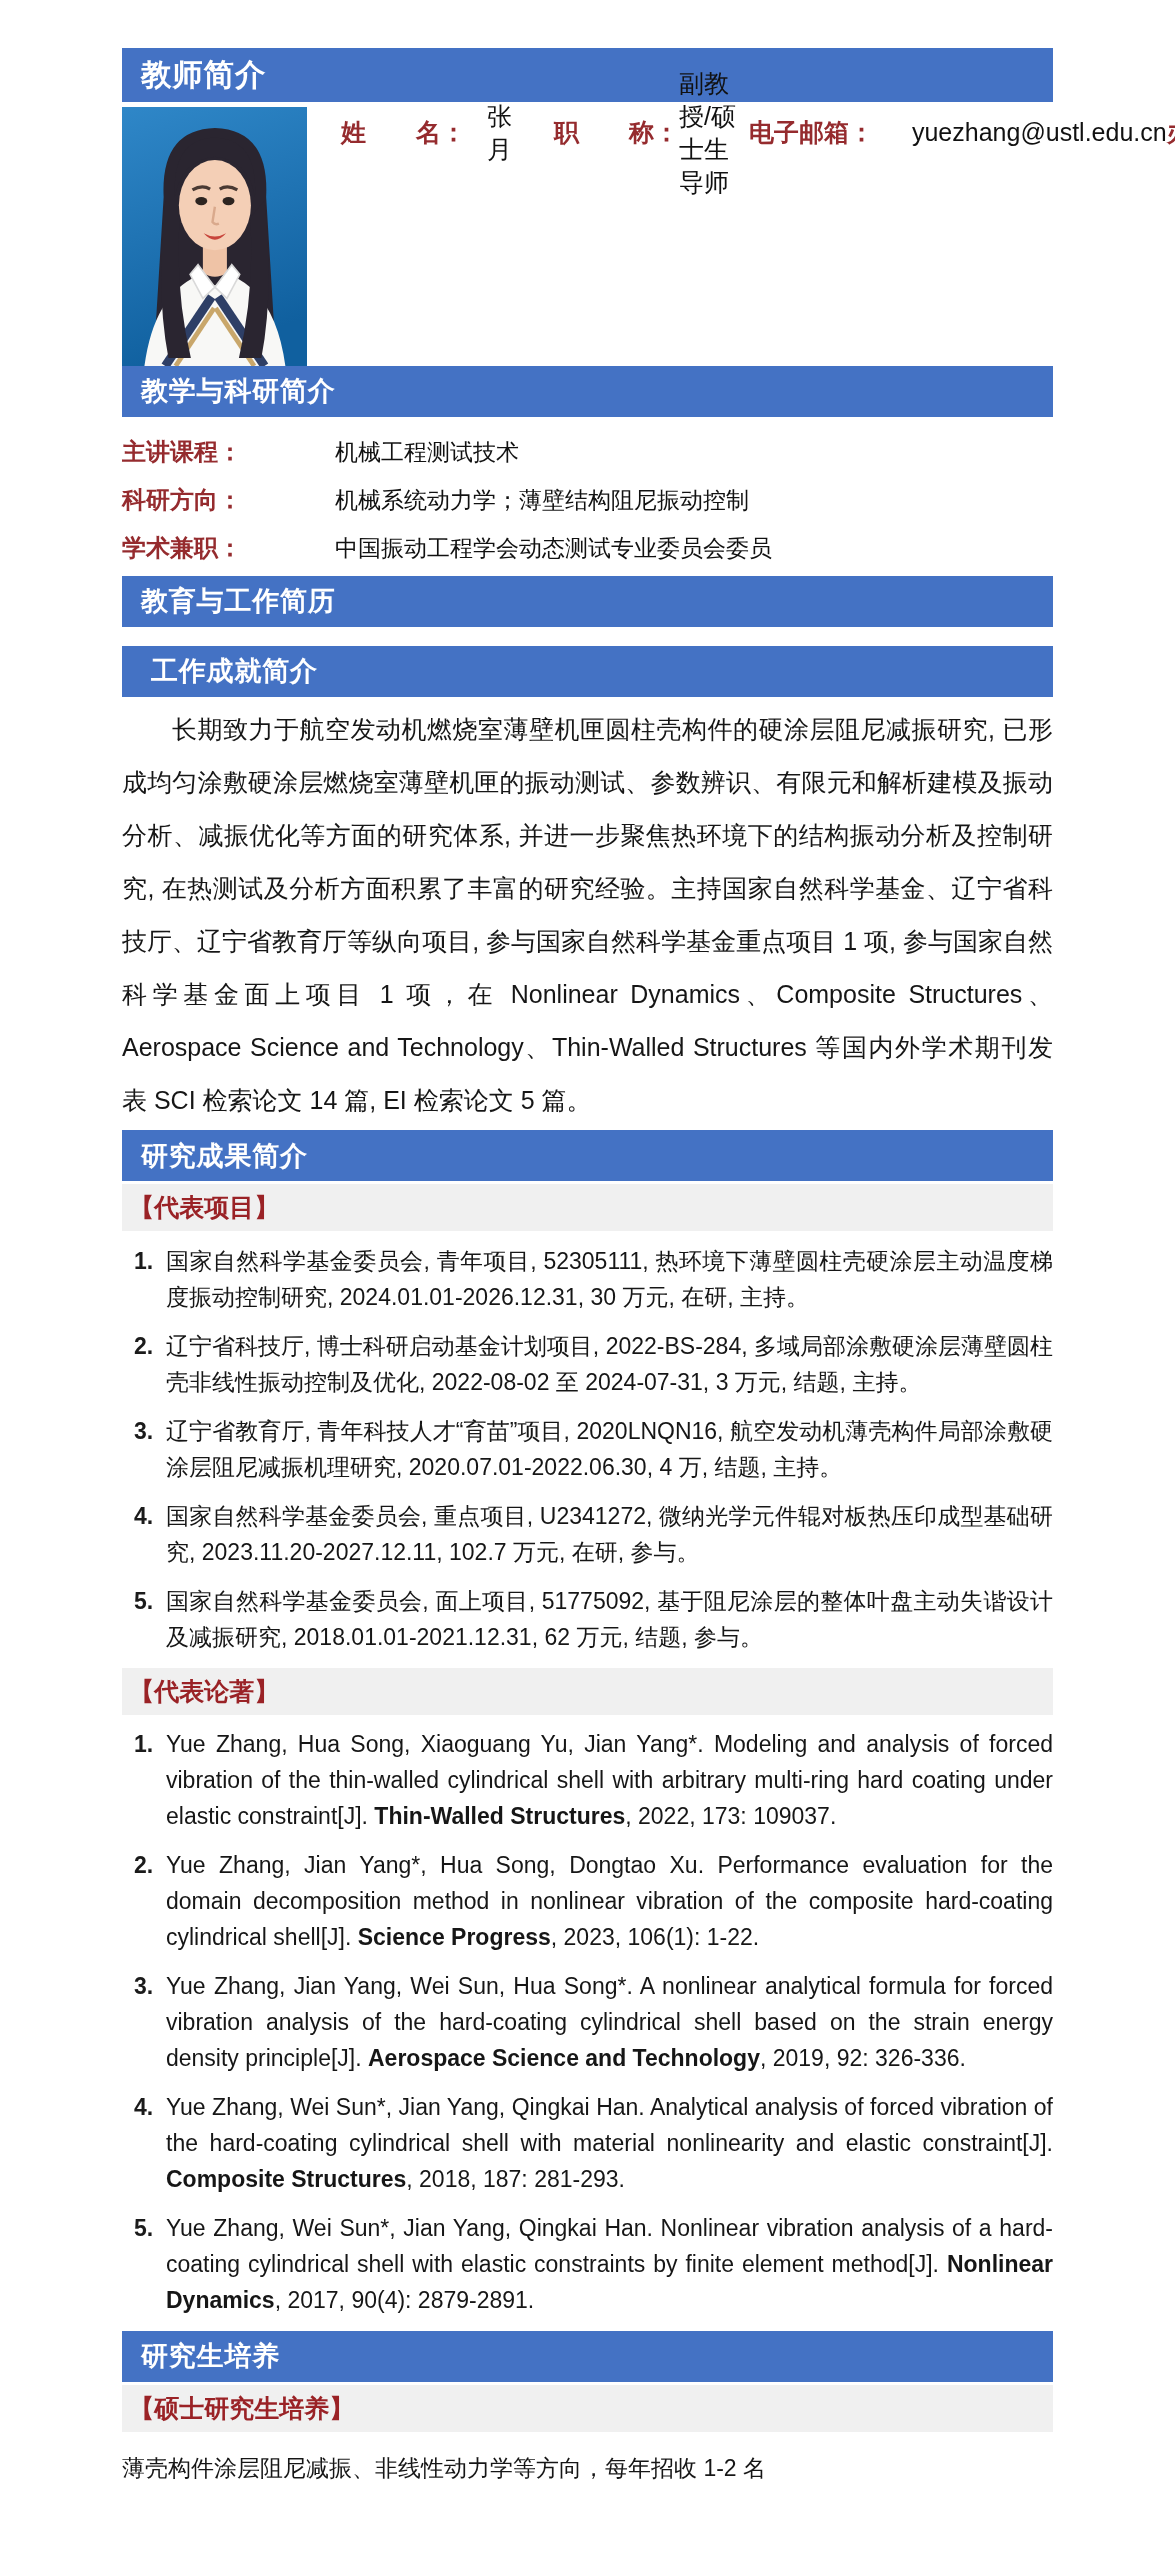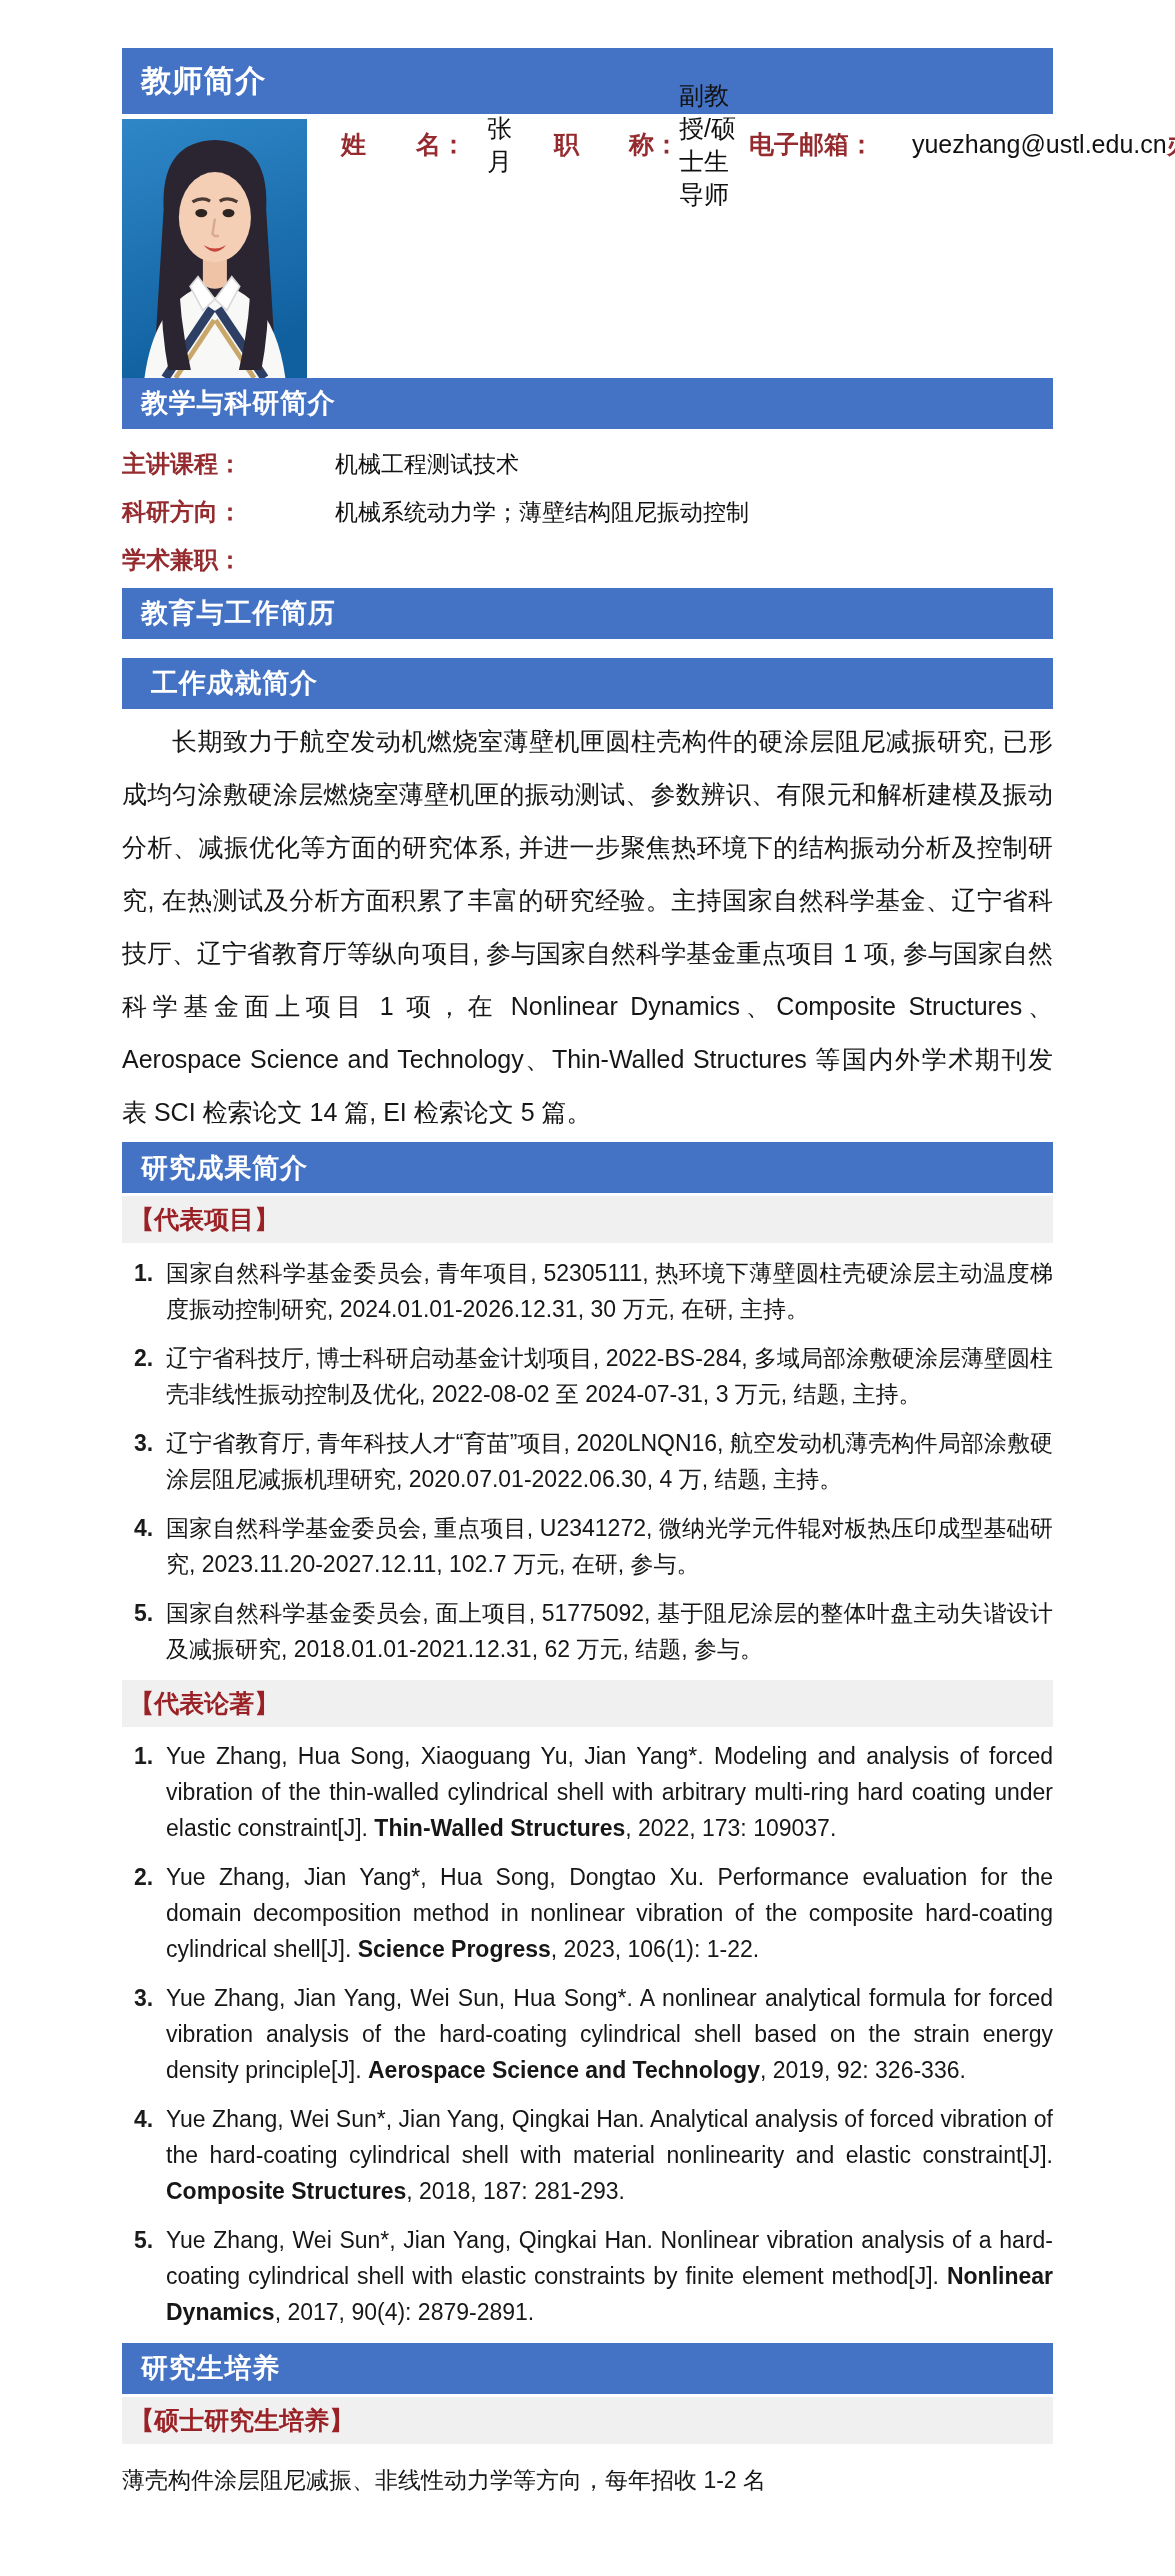--- a/index.html
+++ b/index.html
@@ -20,21 +20,21 @@
     width:931px;
   }
   
   .bar{
     height:51px; background:#4472C4; color:#ffffff;
     display:flex; align-items:center;
     padding-left:19px;
     font-size:27px; font-weight:bold;
     letter-spacing:0.8px;
   }
-  .bar.first{ height:66px; font-size:30.5px; }
+  .bar.first{ height:54px; font-size:30.5px; }
   
   .profile{ display:flex; margin-top:4.8px; height:259px; }
   .photo{ width:185px; height:259px; flex:0 0 185px; overflow:hidden; }
   .photo svg{ display:block; width:185px; height:259px; }
   .pinfo{ flex:1; margin-left:34px; display:flex; flex-direction:row; justify-content:center; }
   .info-row{ height:52px; display:flex; align-items:center; font-size:25px; }
   .p-label{ width:163px; color:#952B2E; font-weight:bold; white-space:pre; }
   .p-value{ color:#111; }
   
   .kv-block{ padding-top:1.6px;margin-top:10px; }
@@ -156,20 +156,21 @@
       <div class="kv-row">
         <span class="kv-label">主讲课程：</span>
         <span class="kv-value">机械工程测试技术</span>
       </div>
       <div class="kv-row">
         <span class="kv-label">科研方向：</span>
         <span class="kv-value">机械系统动力学；薄壁结构阻尼振动控制</span>
       </div>
       <div class="kv-row">
         <span class="kv-label">学术兼职：</span>
+        <span class="kv-value">中国振动工程学会动态测试专业委员会委员</span>
       </div>
     </div>
 
     <div class="bar b3">
       <span>教育与工作简历</span>
     </div>
 
     <div class="bar b4">
       <span>工作成就简介</span>
     </div>

